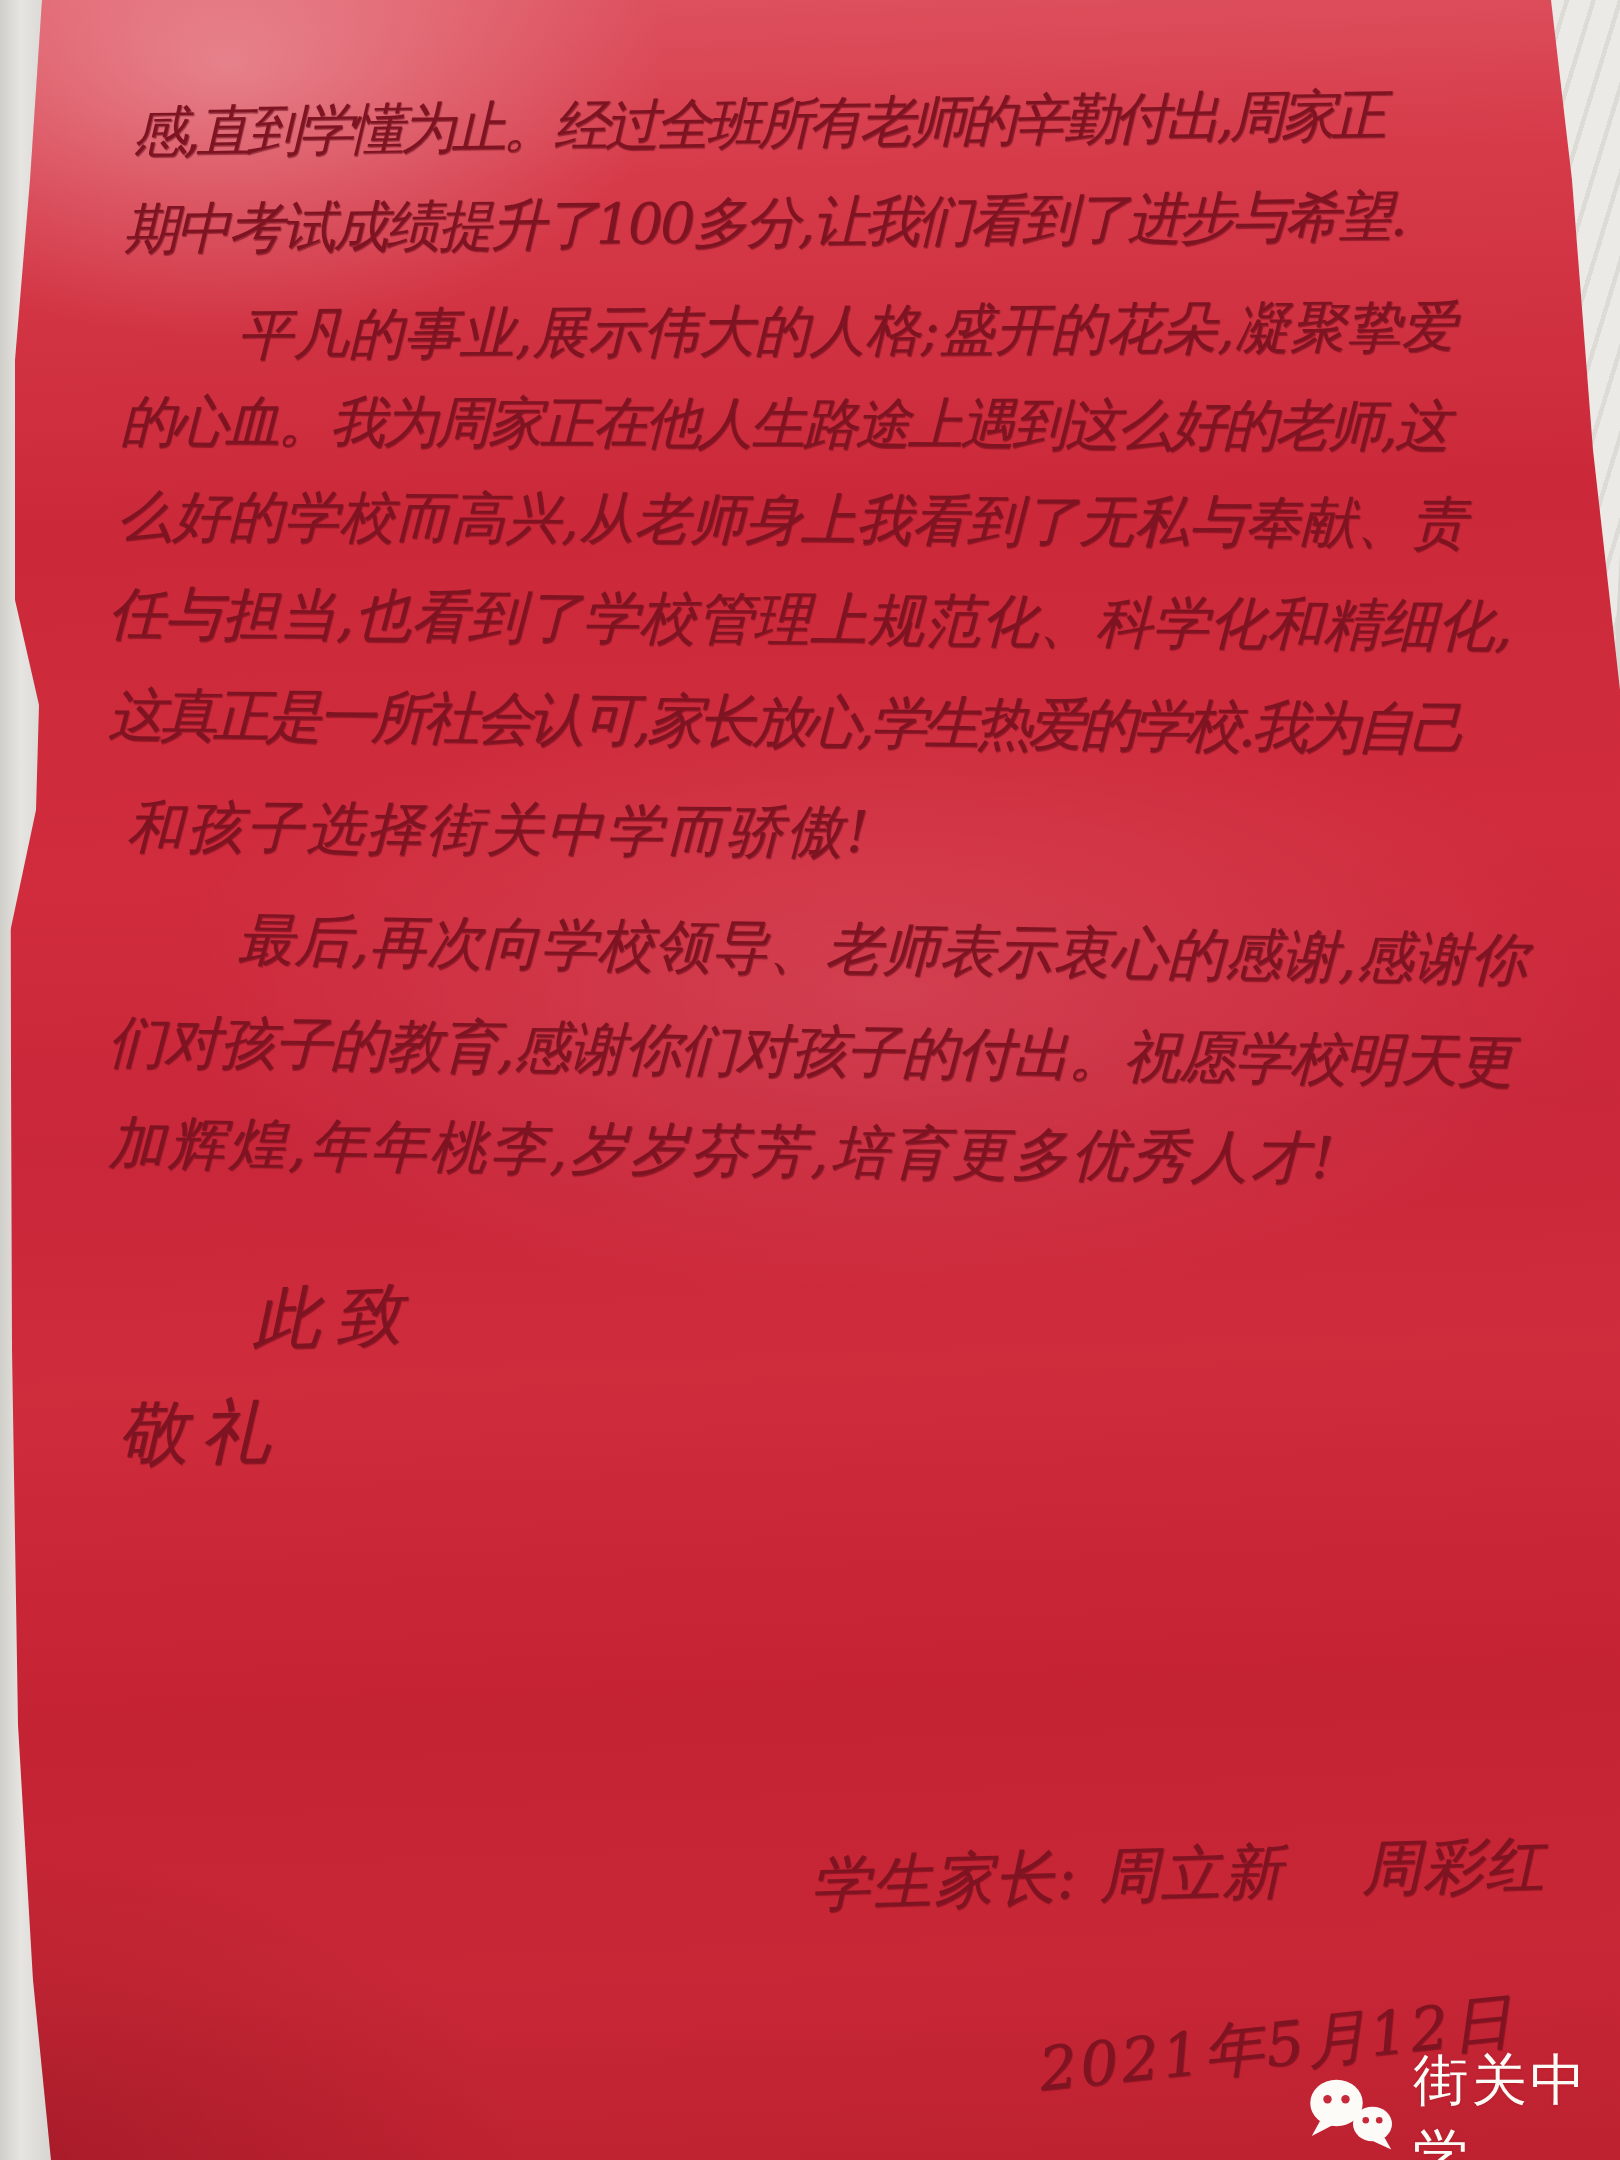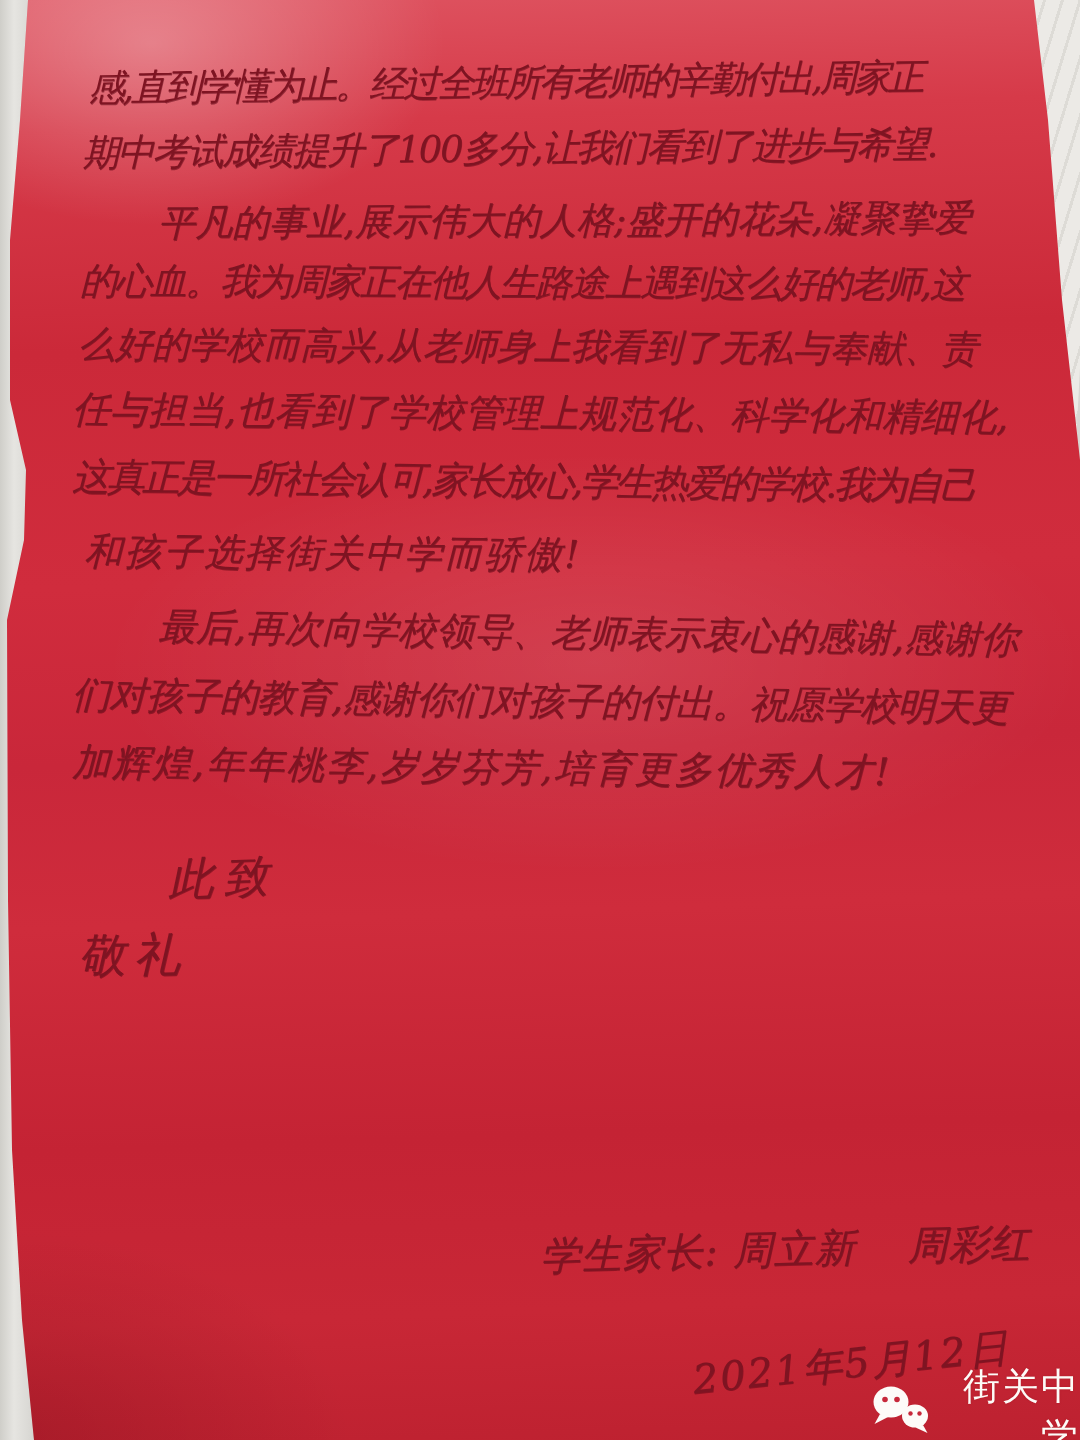--- a/index.html
+++ b/index.html
@@ -4,21 +4,20 @@
 <style>
   html,body{margin:0;padding:0;}
   body{
     width:1080px;height:1440px;overflow:hidden;
     font-family:"DejaVu Sans",sans-serif;
     background:#d8d6d2;
   }
   .photo{
     position:relative;width:1080px;height:1440px;overflow:hidden;
     background:linear-gradient(90deg,#cfcec9 0px,#e6e5e1 14px,#d6d5d1 34px,#dddcd8 60px,#d8d6d2 120px);
-    text-align:right;
   }
   
   .bg-sheet{
     position:absolute;right:-6px;top:-8px;width:86px;height:520px;
     background:repeating-linear-gradient(104deg,#eceae6 0 14px,#dddbd6 14px 17px);
     transform:rotate(3deg);
   }
   
   .paper{
     position:absolute;inset:0;

